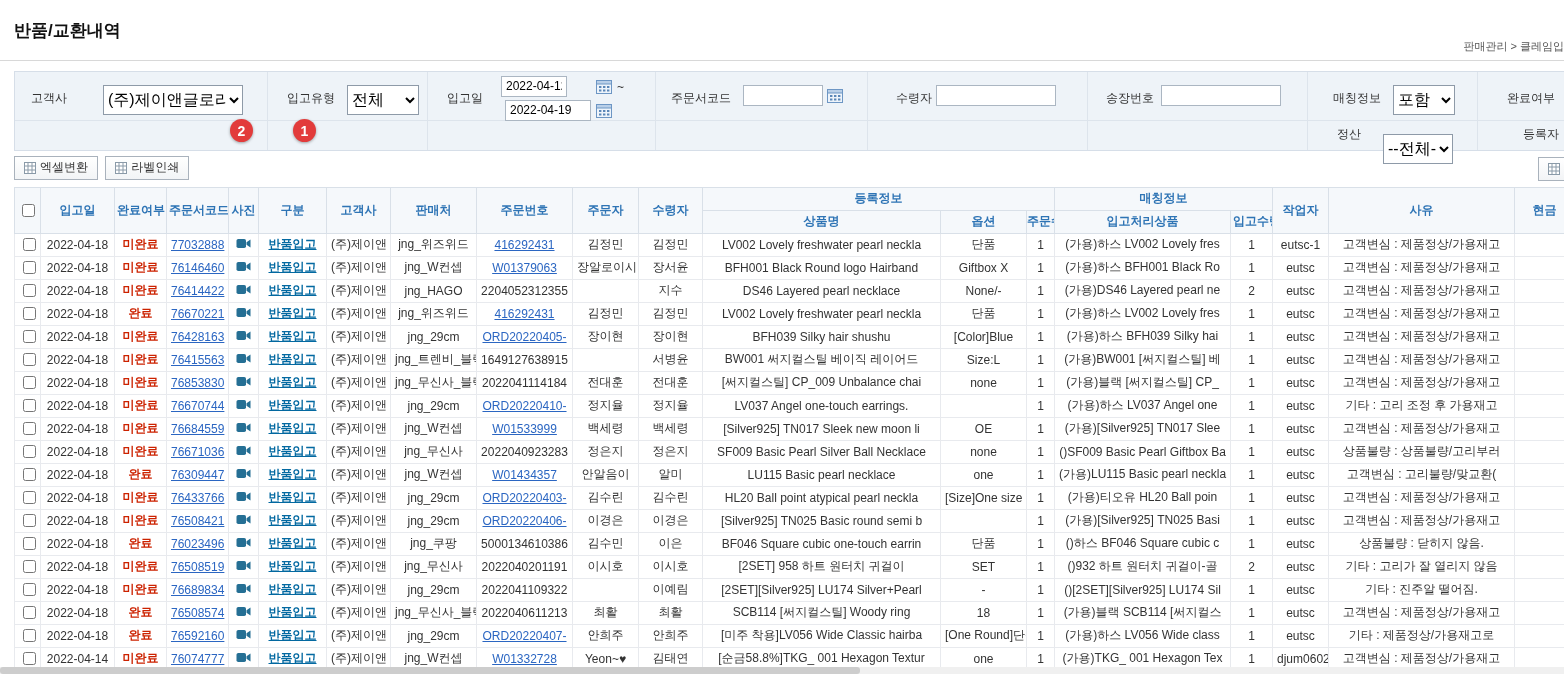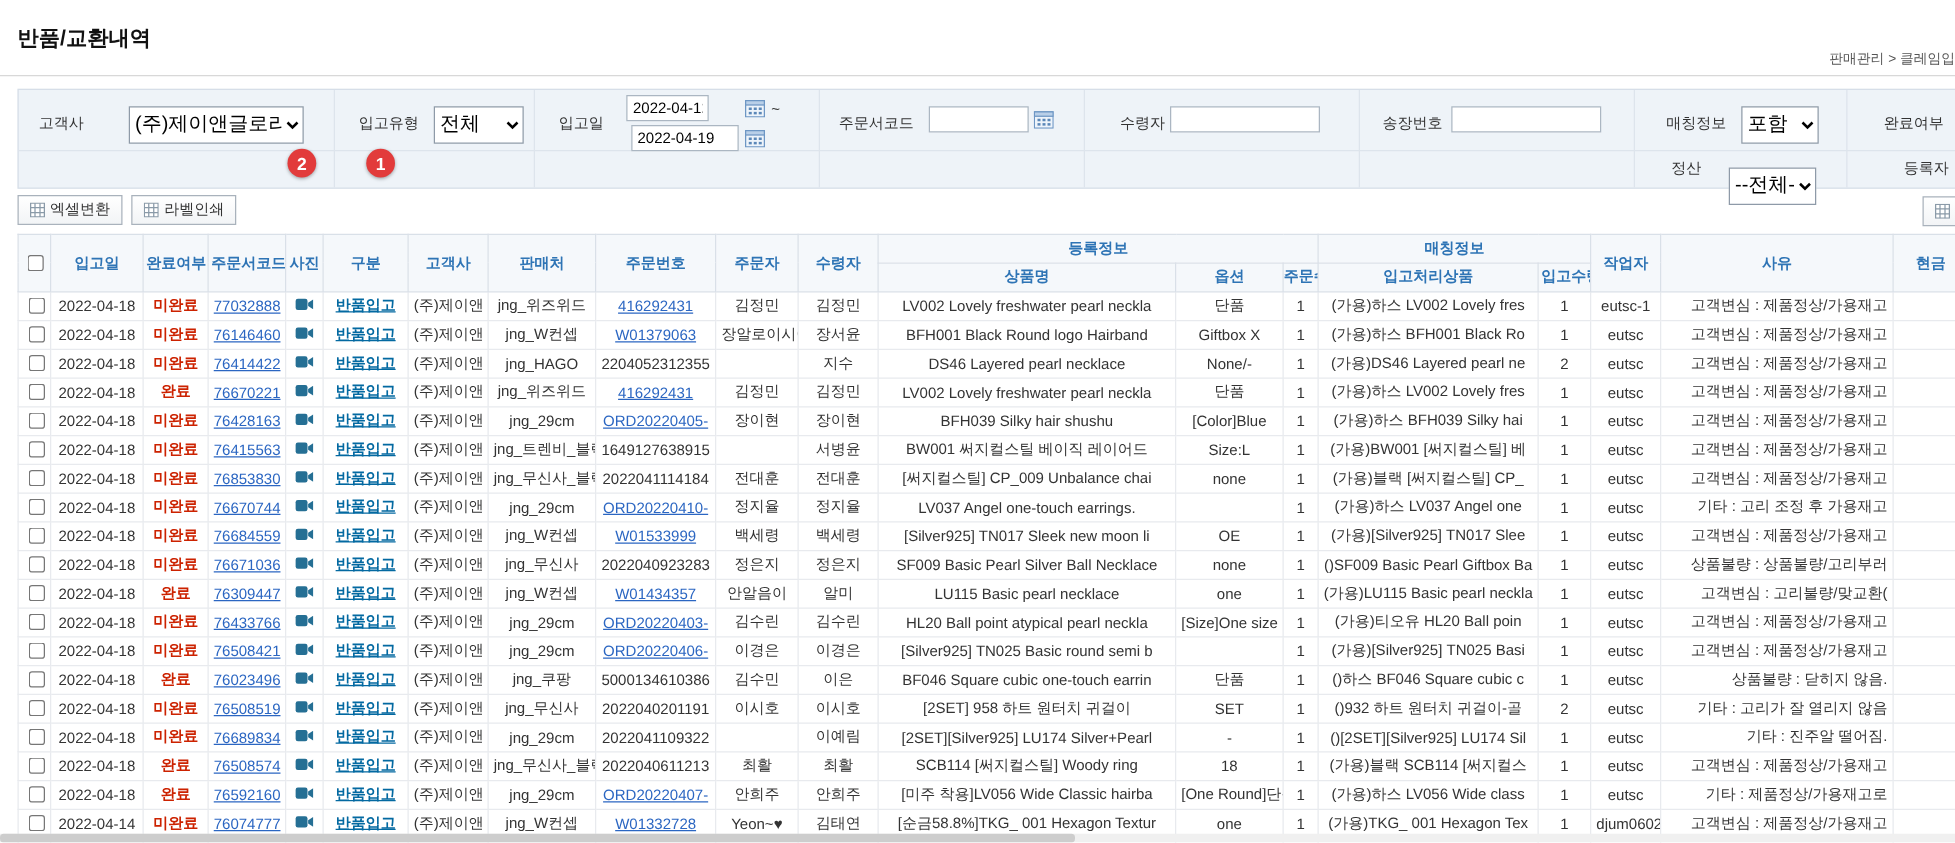--- a/index.html
+++ b/index.html
@@ -38,21 +38,21 @@
     justify-content:center;z-index:5;box-shadow:0 1px 3px rgba(0,0,0,.35)}
   .badge-two{left:230px;top:119px}
   .badge-one{left:293px;top:119px}
   
   table{border-collapse:collapse;table-layout:fixed;width:1560px;margin:4px 0 0 14px}
   thead th{background:#f5f8fb;color:#2e74b5;font-weight:bold;font-size:12px;
     border:1px solid #d9e0e8;height:20px;padding:1px 2px;overflow:hidden;white-space:nowrap}
   tbody td{border:1px solid #e8eaee;border-top:none;height:22px;padding:0 4px;
     overflow:hidden;white-space:nowrap;font-size:12px;color:#333;background:#fff}
   .al-c{text-align:center}
-  .al-l{text-align:right}
+  .al-l{text-align:center}
   .red{color:#cc2200;font-weight:bold}
   .lnk{color:#2b66c2;text-decoration:underline;cursor:pointer}
   .plainno{color:#333;text-decoration:none;cursor:pointer}
   .cat{color:#0369a1;font-weight:bold;text-decoration:underline;cursor:pointer}
   .cam{display:inline-block;line-height:0;cursor:pointer}
   .c-check{text-align:center}
   
   .h-scroll{position:absolute;left:0;bottom:0;width:1564px;height:7px;background:#f0f0f0}
   .h-scroll .thumb{height:7px;width:860px;background:#cdcdcd;border-radius:3px}
 </style>

